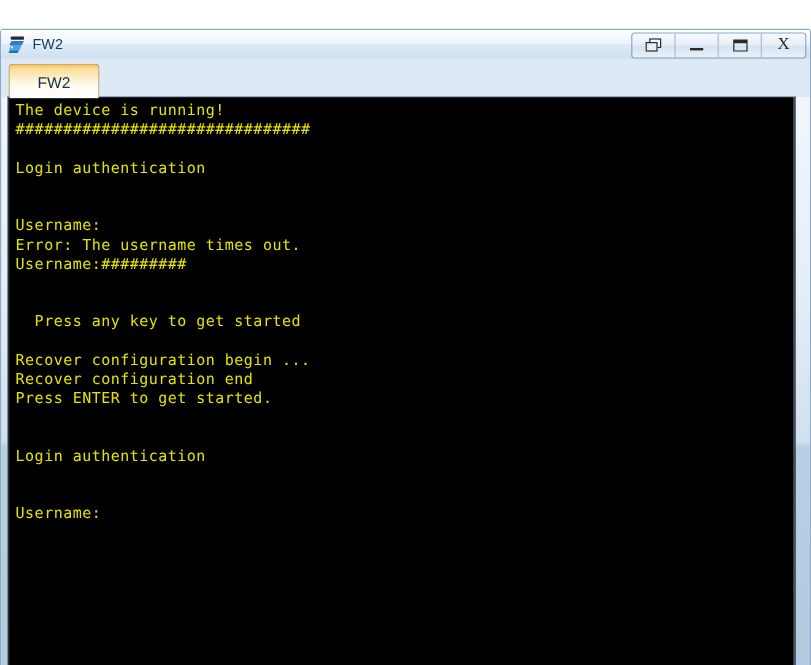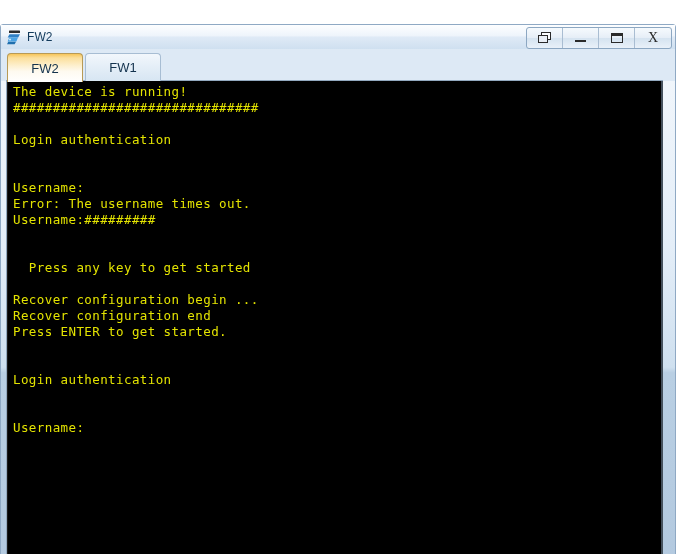--- a/index.html
+++ b/index.html
@@ -250,23 +250,20 @@
       <div class="tb-btn">
         <span class="ic-close">X</span>
       </div>
     </div>
   </div>
 
   <div class="tabstrip">
     <div class="tab active">
       <span>FW2</span>
     </div>
-    <div class="tab inactive">
-      <span>FW1</span>
-    </div>
   </div>
 
   <div class="term-frame">
     <div class="term-gutter"></div>
     <pre class="term-text">The device is running!
 ###############################
 
 Login authentication
 
 

